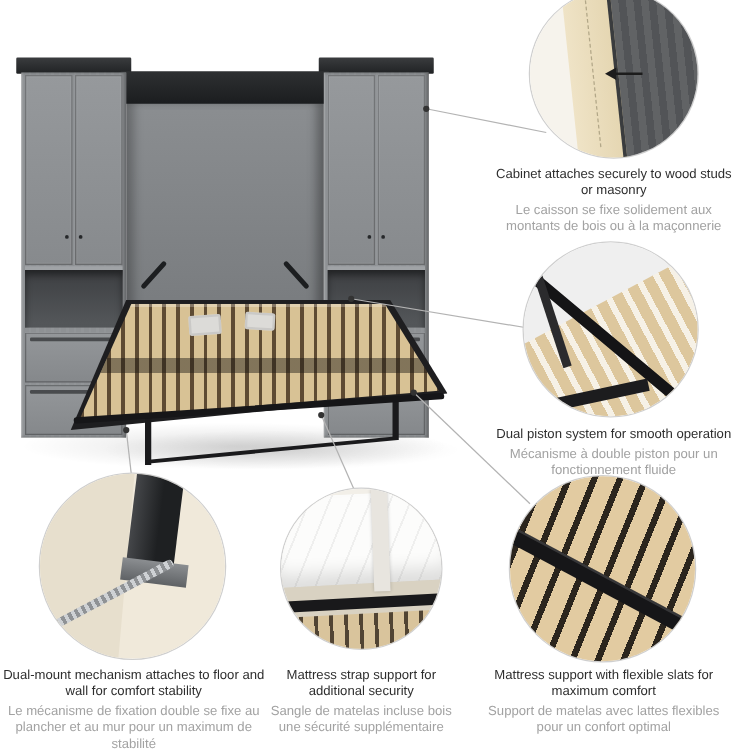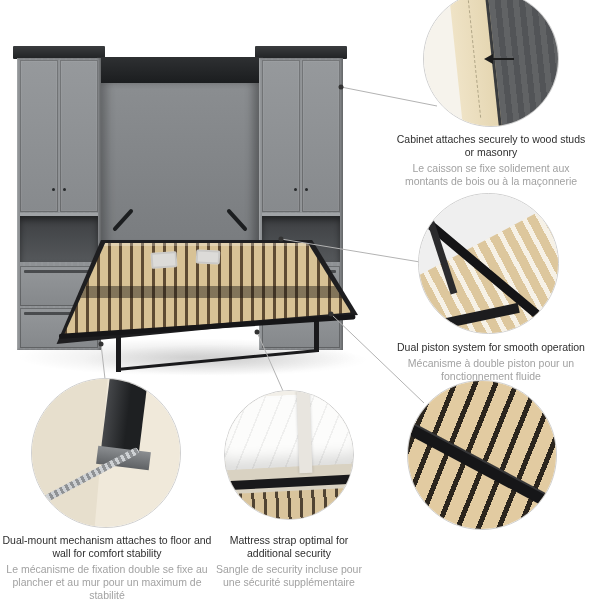--- a/index.html
+++ b/index.html
@@ -277,18 +277,22 @@
     <div class="cap-title">Cabinet attaches securely to wood studs or masonry</div>
     <div class="cap-sub">Le caisson se fixe solidement aux montants de bois ou à la maçonnerie</div>
   </div>
 
   <div class="caption cap-3">
     <div class="cap-title">Dual-mount mechanism attaches to floor and wall for comfort stability</div>
     <div class="cap-sub">Le mécanisme de fixation double se fixe au plancher et au mur pour un maximum de stabilité</div>
   </div>
 
   <div class="caption cap-4">
-    <div class="cap-title">Mattress strap optimal for additional security</div>
-    <div class="cap-sub">Sangle de security incluse pour une sécurité supplémentaire</div>
-  </div>
-
+    <div class="cap-title">Mattress strap support for additional security</div>
+    <div class="cap-sub">Sangle de matelas incluse bois une sécurité supplémentaire</div>
+  </div>
+
+  <div class="caption cap-5">
+    <div class="cap-title">Mattress support with flexible slats for maximum comfort</div>
+    <div class="cap-sub">Support de matelas avec lattes flexibles pour un confort optimal</div>
+  </div>
 
 </div>
 
 </body></html>

